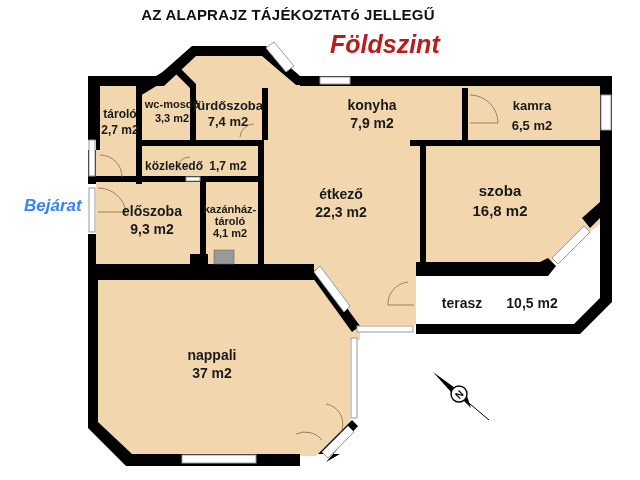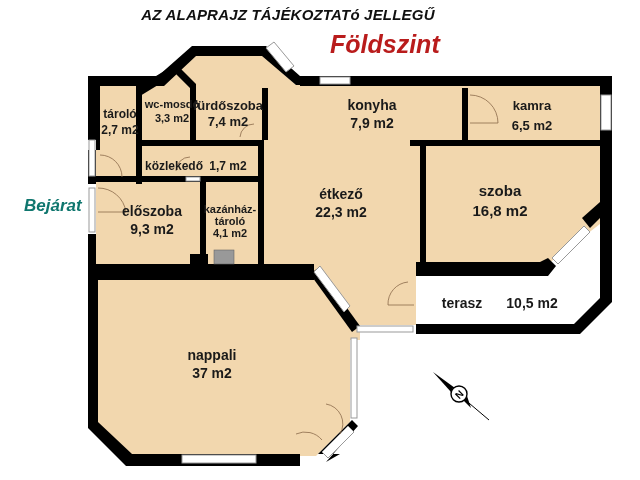--- a/index.html
+++ b/index.html
@@ -1,19 +1,19 @@
 <!DOCTYPE html>
 <html><head>
   <meta charset="utf-8">
   <style>
     html, body { margin: 0; padding: 0; background: #ffffff; }
     body { width: 640px; height: 480px; position: relative; overflow: hidden; font-family: "Liberation Sans", sans-serif; }
-    .header-title { position: absolute; left: 0; width: 576px; top: 6px; text-align: center; font-weight: bold; font-style: italic; font-size: 15px; color: #111; letter-spacing: 0.2px; }
+    .header-title { position: absolute; left: 0; width: 576px; top: 6px; text-align: center; font-weight: bold; font-size: 15px; color: #111; letter-spacing: 0.2px; }
     .header-sub { position: absolute; left: 330px; top: 30px; font-weight: bold; font-style: italic; font-size: 25px; color: #b91c1c; }
-    .entrance { position: absolute; left: 24px; top: 196px; font-weight: bold; font-style: italic; font-size: 17px; color: #0f766e; }
+    .entrance { position: absolute; left: 24px; top: 196px; font-weight: bold; font-style: italic; font-size: 17px; color: #3b82f6; }
     svg { position: absolute; left: 0; top: 0; }
     .lbl { font-family: "Liberation Sans", sans-serif; font-weight: bold; fill: #1a1a1a; text-anchor: middle; }
   </style>
 </head>
 <body>
 
 <div class="header-title">AZ ALAPRAJZ TÁJÉKOZTATó JELLEGŰ</div>
 <div class="header-sub">Földszint</div>
 <div class="entrance">Bejárat</div>
 

